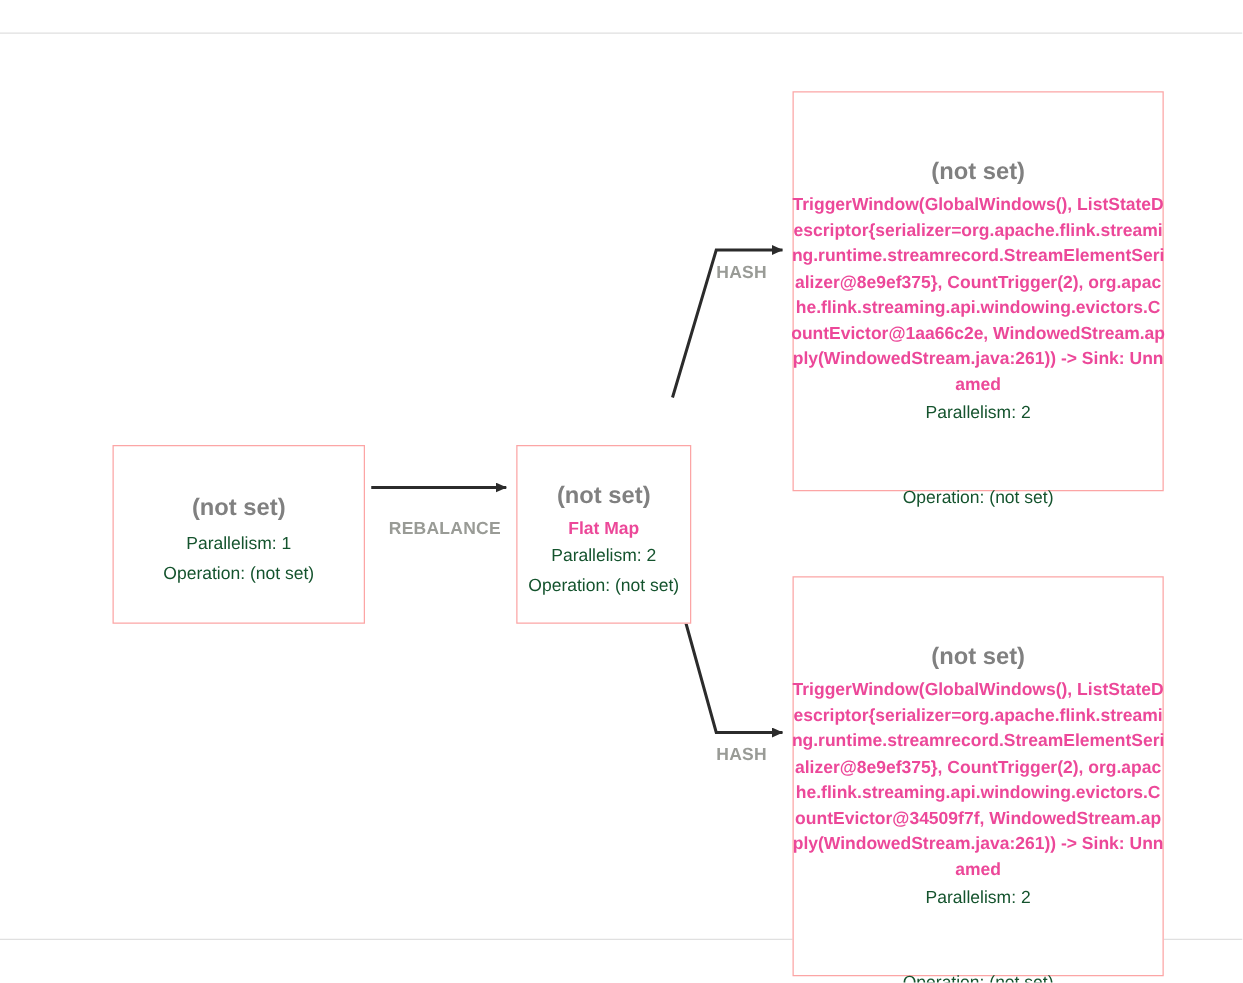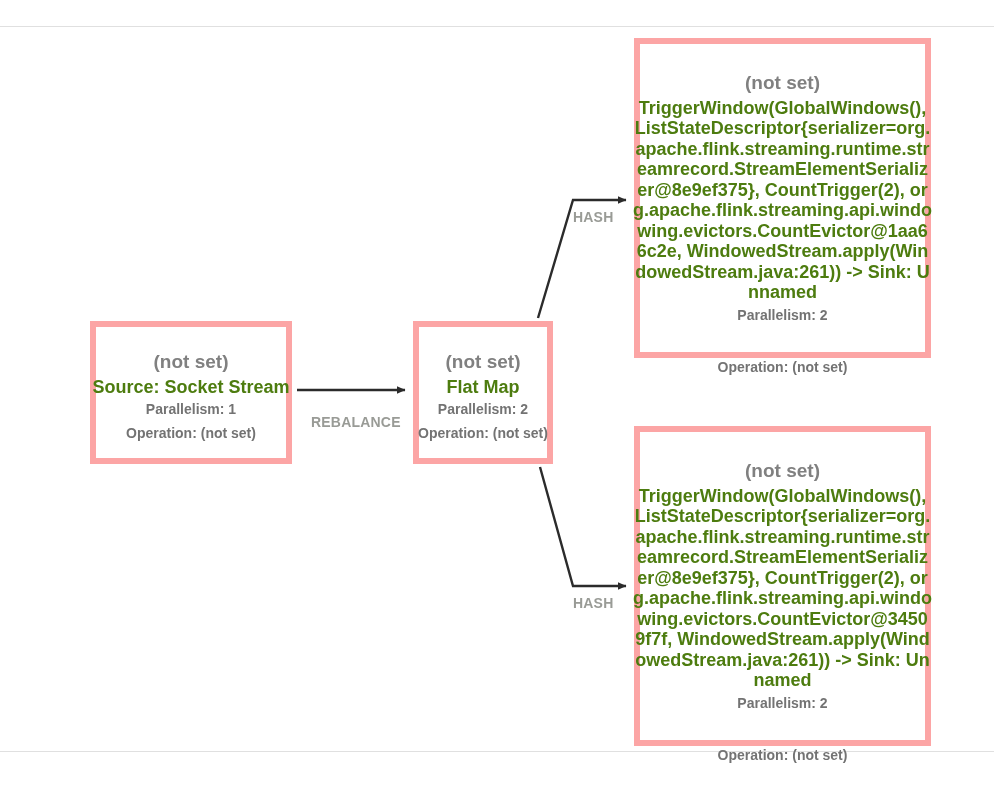--- a/index.html
+++ b/index.html
@@ -14,58 +14,59 @@
   .divider{position:absolute;left:0;width:994px;height:1px;background:#e0e0e0;}
   #divider-top{top:26px;}
   #divider-bottom{top:751px;}
 
   #edge-layer{position:absolute;left:0;top:0;width:994px;height:786px;pointer-events:none;}
 
   .node{
     position:absolute;
     box-sizing:border-box;
     background:#ffffff;
-    border:6px solid #fca5a5;
+    border:1px solid #fca5a5;
     text-align:center;
     z-index:3;
+    margin-top:35px;
   }
   .node-inner{
     position:relative;
     width:100%;
     display:flex;
     flex-direction:column;
     justify-content:center;
     align-items:center;
     height:100%;
   }
   .node-title{
     color:#808080;
     font-size:19px;
     font-weight:bold;
     line-height:26px;
     margin-bottom:2px;
     white-space:nowrap;
   }
   .node-name{
-    color:#4d7c0f;
-    font-size:18px;
+    color:#ec4899;
+    font-size:14px;
     font-weight:bold;
     line-height:20px;
     white-space:nowrap;
   }
   .node-name.wrap{
     white-space:normal;
     word-break:break-all;
     width:300px;
     line-height:20.5px;
   }
   .node-meta{
-    color:#737373;
+    color:#14532d;
     font-size:14px;
-    font-weight:bold;
+    font-weight:normal;
     line-height:24px;
     white-space:nowrap;
   }
   .node-meta.overflow{
     position:absolute;
     left:50%;
     transform:translateX(-50%);
     white-space:nowrap;
   }
 
@@ -119,21 +120,20 @@
     </g>
   </svg>
 
   <div class="edge-label" id="label-rebalance">REBALANCE</div>
   <div class="edge-label" id="label-hash-top">HASH</div>
   <div class="edge-label" id="label-hash-bottom">HASH</div>
 
   <div class="node" id="node-source">
     <div class="node-inner">
       <div class="node-title">(not set)</div>
-      <div class="node-name">Source: Socket Stream</div>
       <div class="node-meta">Parallelism: 1</div>
       <div class="node-meta">Operation: (not set)</div>
     </div>
   </div>
 
   <div class="node" id="node-flatmap">
     <div class="node-inner">
       <div class="node-title">(not set)</div>
       <div class="node-name">Flat Map</div>
       <div class="node-meta">Parallelism: 2</div>

